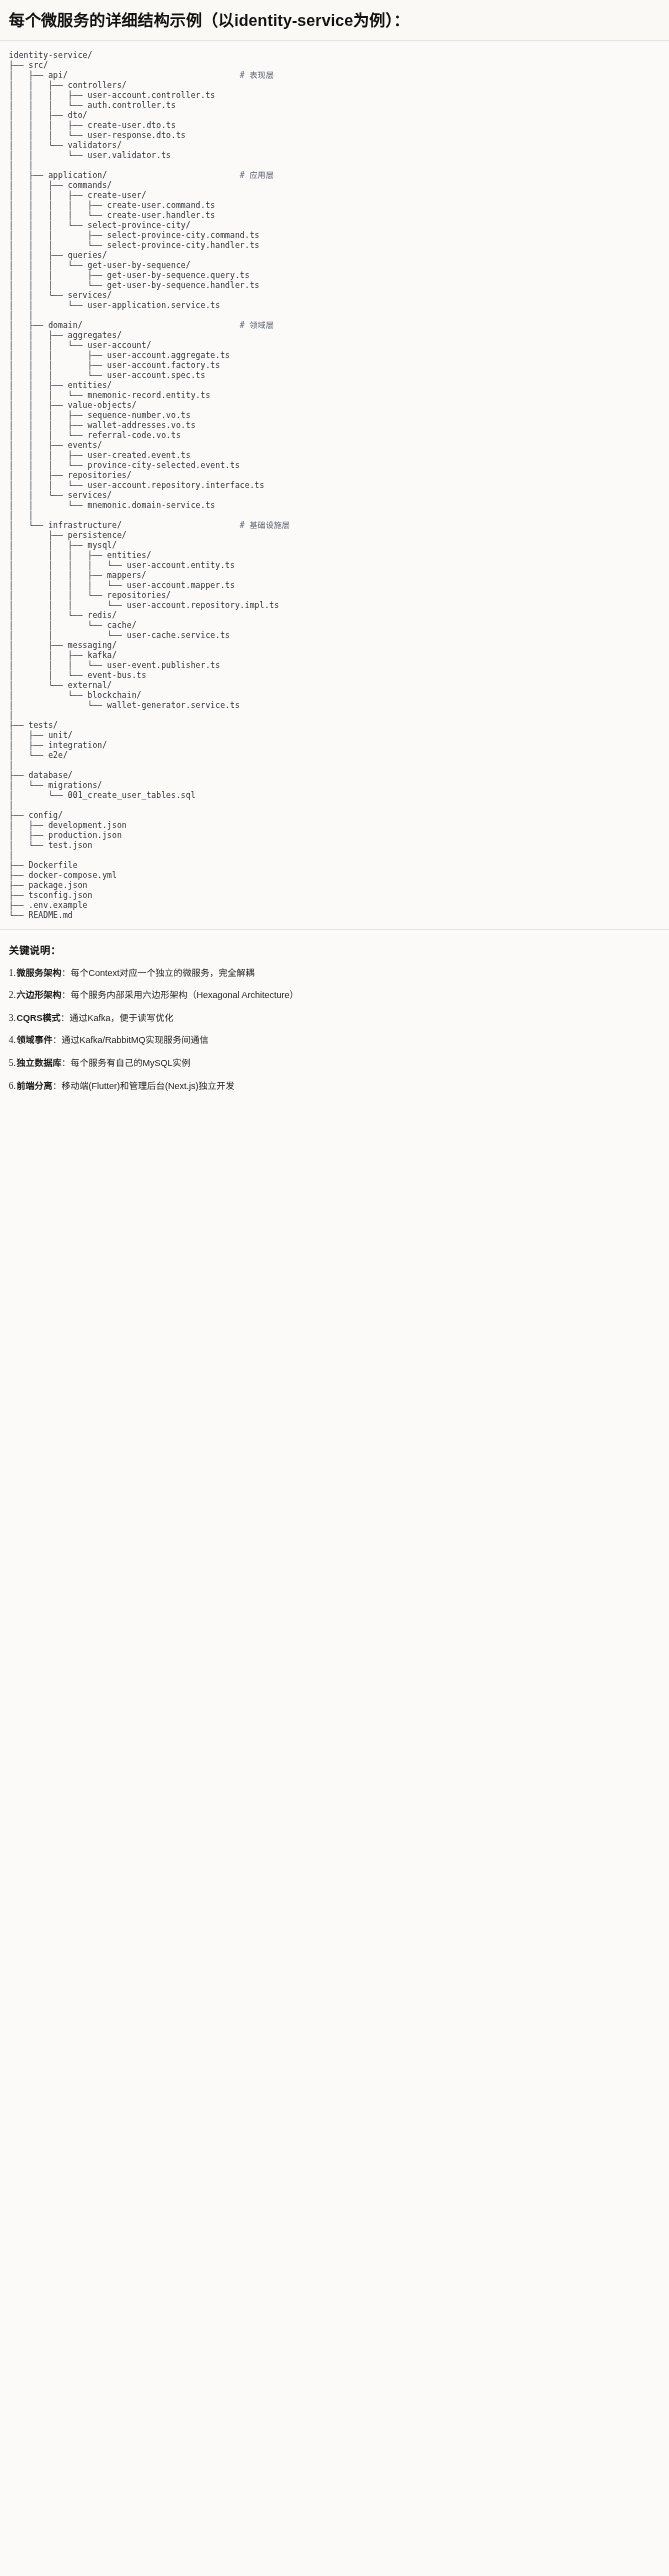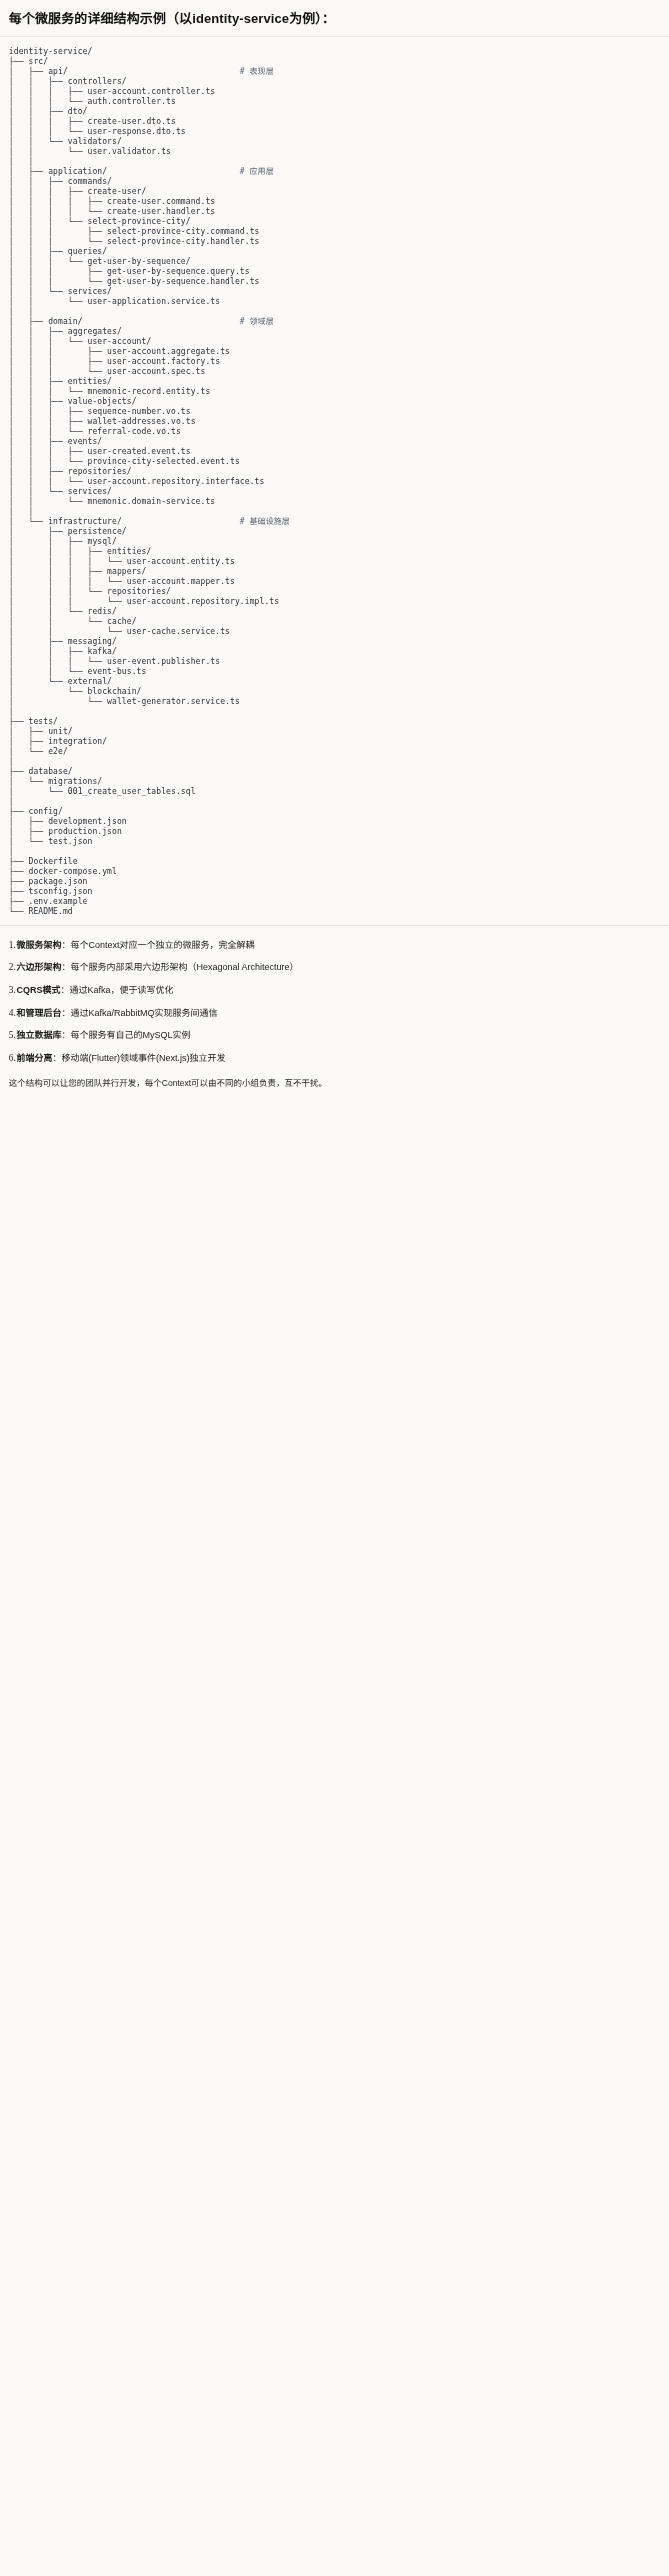--- a/index.html
+++ b/index.html
@@ -17,21 +17,21 @@
   }
 
   
   .doc-header {
     padding: 10px 8.8px 8.1px 8.8px;
     background: #faf9f6;
     border-bottom: 0.6px solid #e6e4df;
   }
   .doc-title {
     margin: 0;
-    font-size: 13px;
+    font-size: 16px;
     font-weight: 700;
     line-height: 1.35;
     letter-spacing: 0.1px;
     color: #121212;
   }
 
   
   .tree-block {
     padding: 10px 8.8px 8.8px 8.8px;
     background: #fbfaf8;
@@ -179,20 +179,21 @@
 │
 ├── Dockerfile
 ├── docker-compose.yml
 ├── package.json
 ├── tsconfig.json
 ├── .env.example
 └── README.md</code></pre>
 </section>
 
 <section class="notes">
+  <h2 class="notes-title">关键说明：</h2>
 
   <div class="note-item">
     <span class="note-num">1.</span>
     <span class="note-term">微服务架构</span>
     <span class="note-sep">：</span>
     <span class="note-desc">每个Context对应一个独立的微服务，完全解耦</span>
   </div>
 
   <div class="note-item">
     <span class="note-num">2.</span>
@@ -203,34 +204,33 @@
 
   <div class="note-item">
     <span class="note-num">3.</span>
     <span class="note-term">CQRS模式</span>
     <span class="note-sep">：</span>
     <span class="note-desc">通过Kafka，便于读写优化</span>
   </div>
 
   <div class="note-item">
     <span class="note-num">4.</span>
-    <span class="note-term">和管理后台</span>
+    <span class="note-term">领域事件</span>
     <span class="note-sep">：</span>
     <span class="note-desc">通过Kafka/RabbitMQ实现服务间通信</span>
   </div>
 
   <div class="note-item">
     <span class="note-num">5.</span>
     <span class="note-term">独立数据库</span>
     <span class="note-sep">：</span>
     <span class="note-desc">每个服务有自己的MySQL实例</span>
   </div>
 
   <div class="note-item">
     <span class="note-num">6.</span>
     <span class="note-term">前端分离</span>
     <span class="note-sep">：</span>
-    <span class="note-desc">移动端(Flutter)领域事件(Next.js)独立开发</span>
-  </div>
-
-  <p class="note-footer">这个结构可以让您的团队并行开发，每个Context可以由不同的小组负责，互不干扰。</p>
+    <span class="note-desc">移动端(Flutter)和管理后台(Next.js)独立开发</span>
+  </div>
+
 </section>
 
 
 </body></html>

